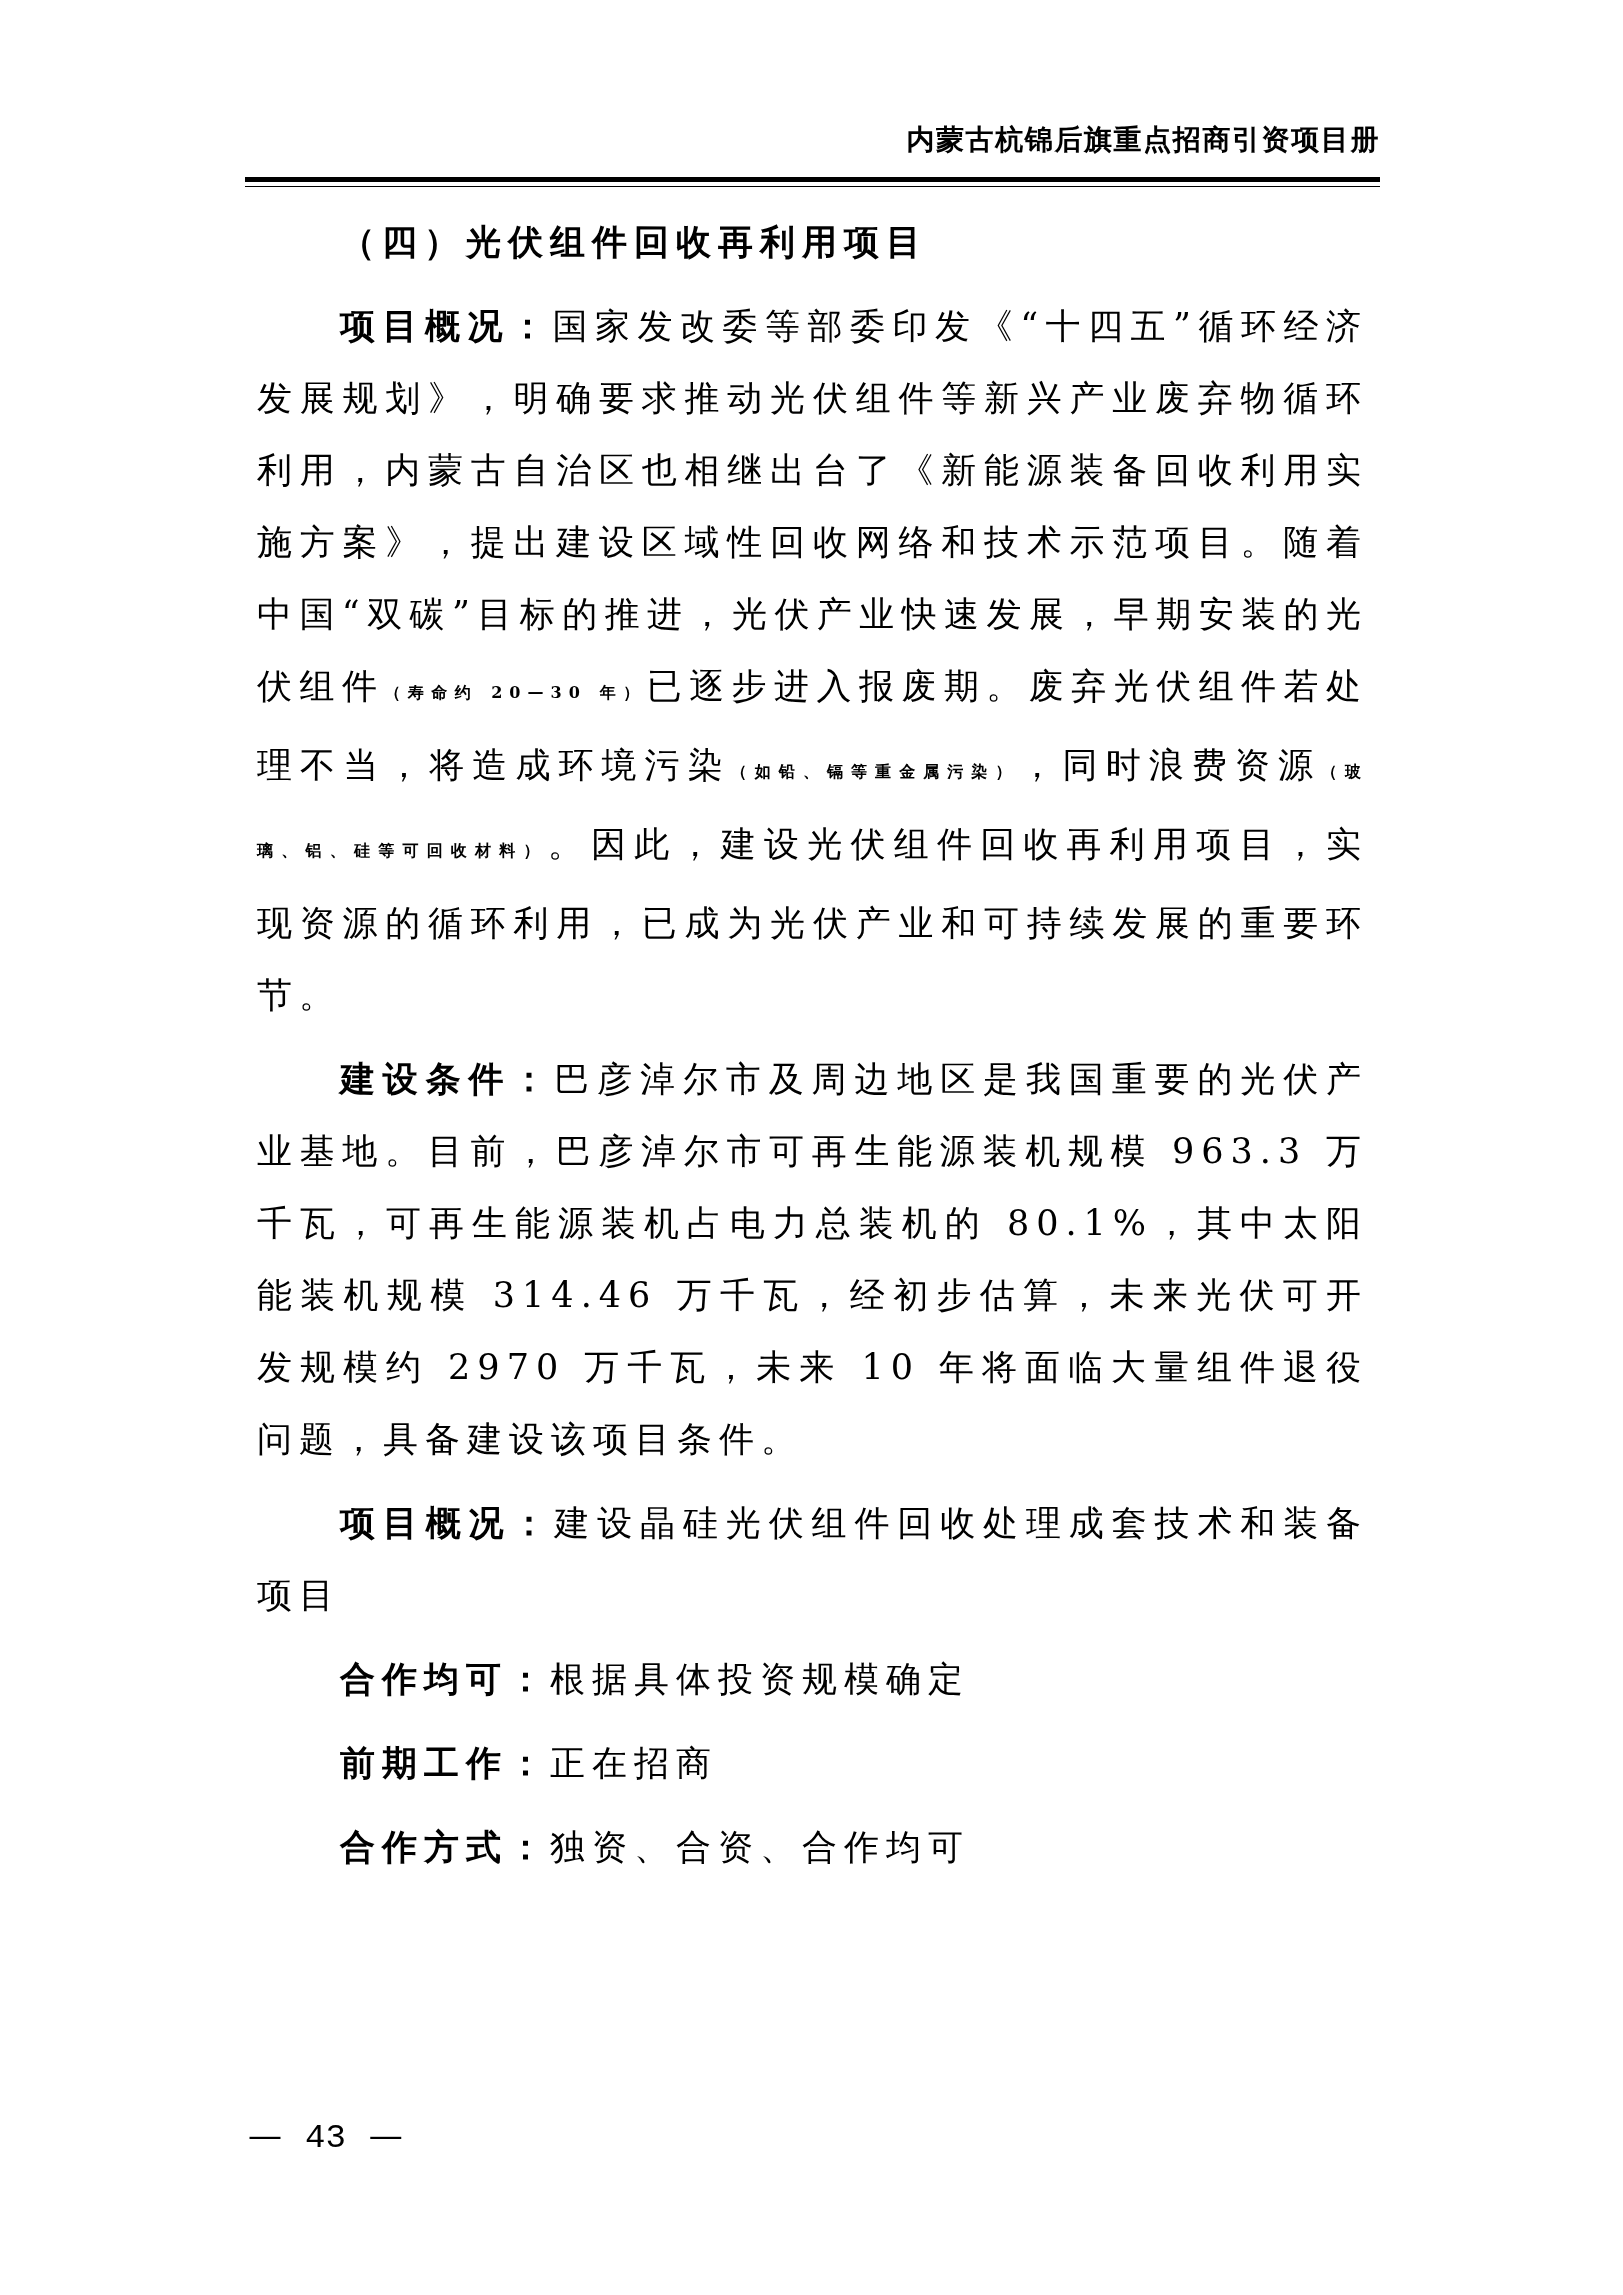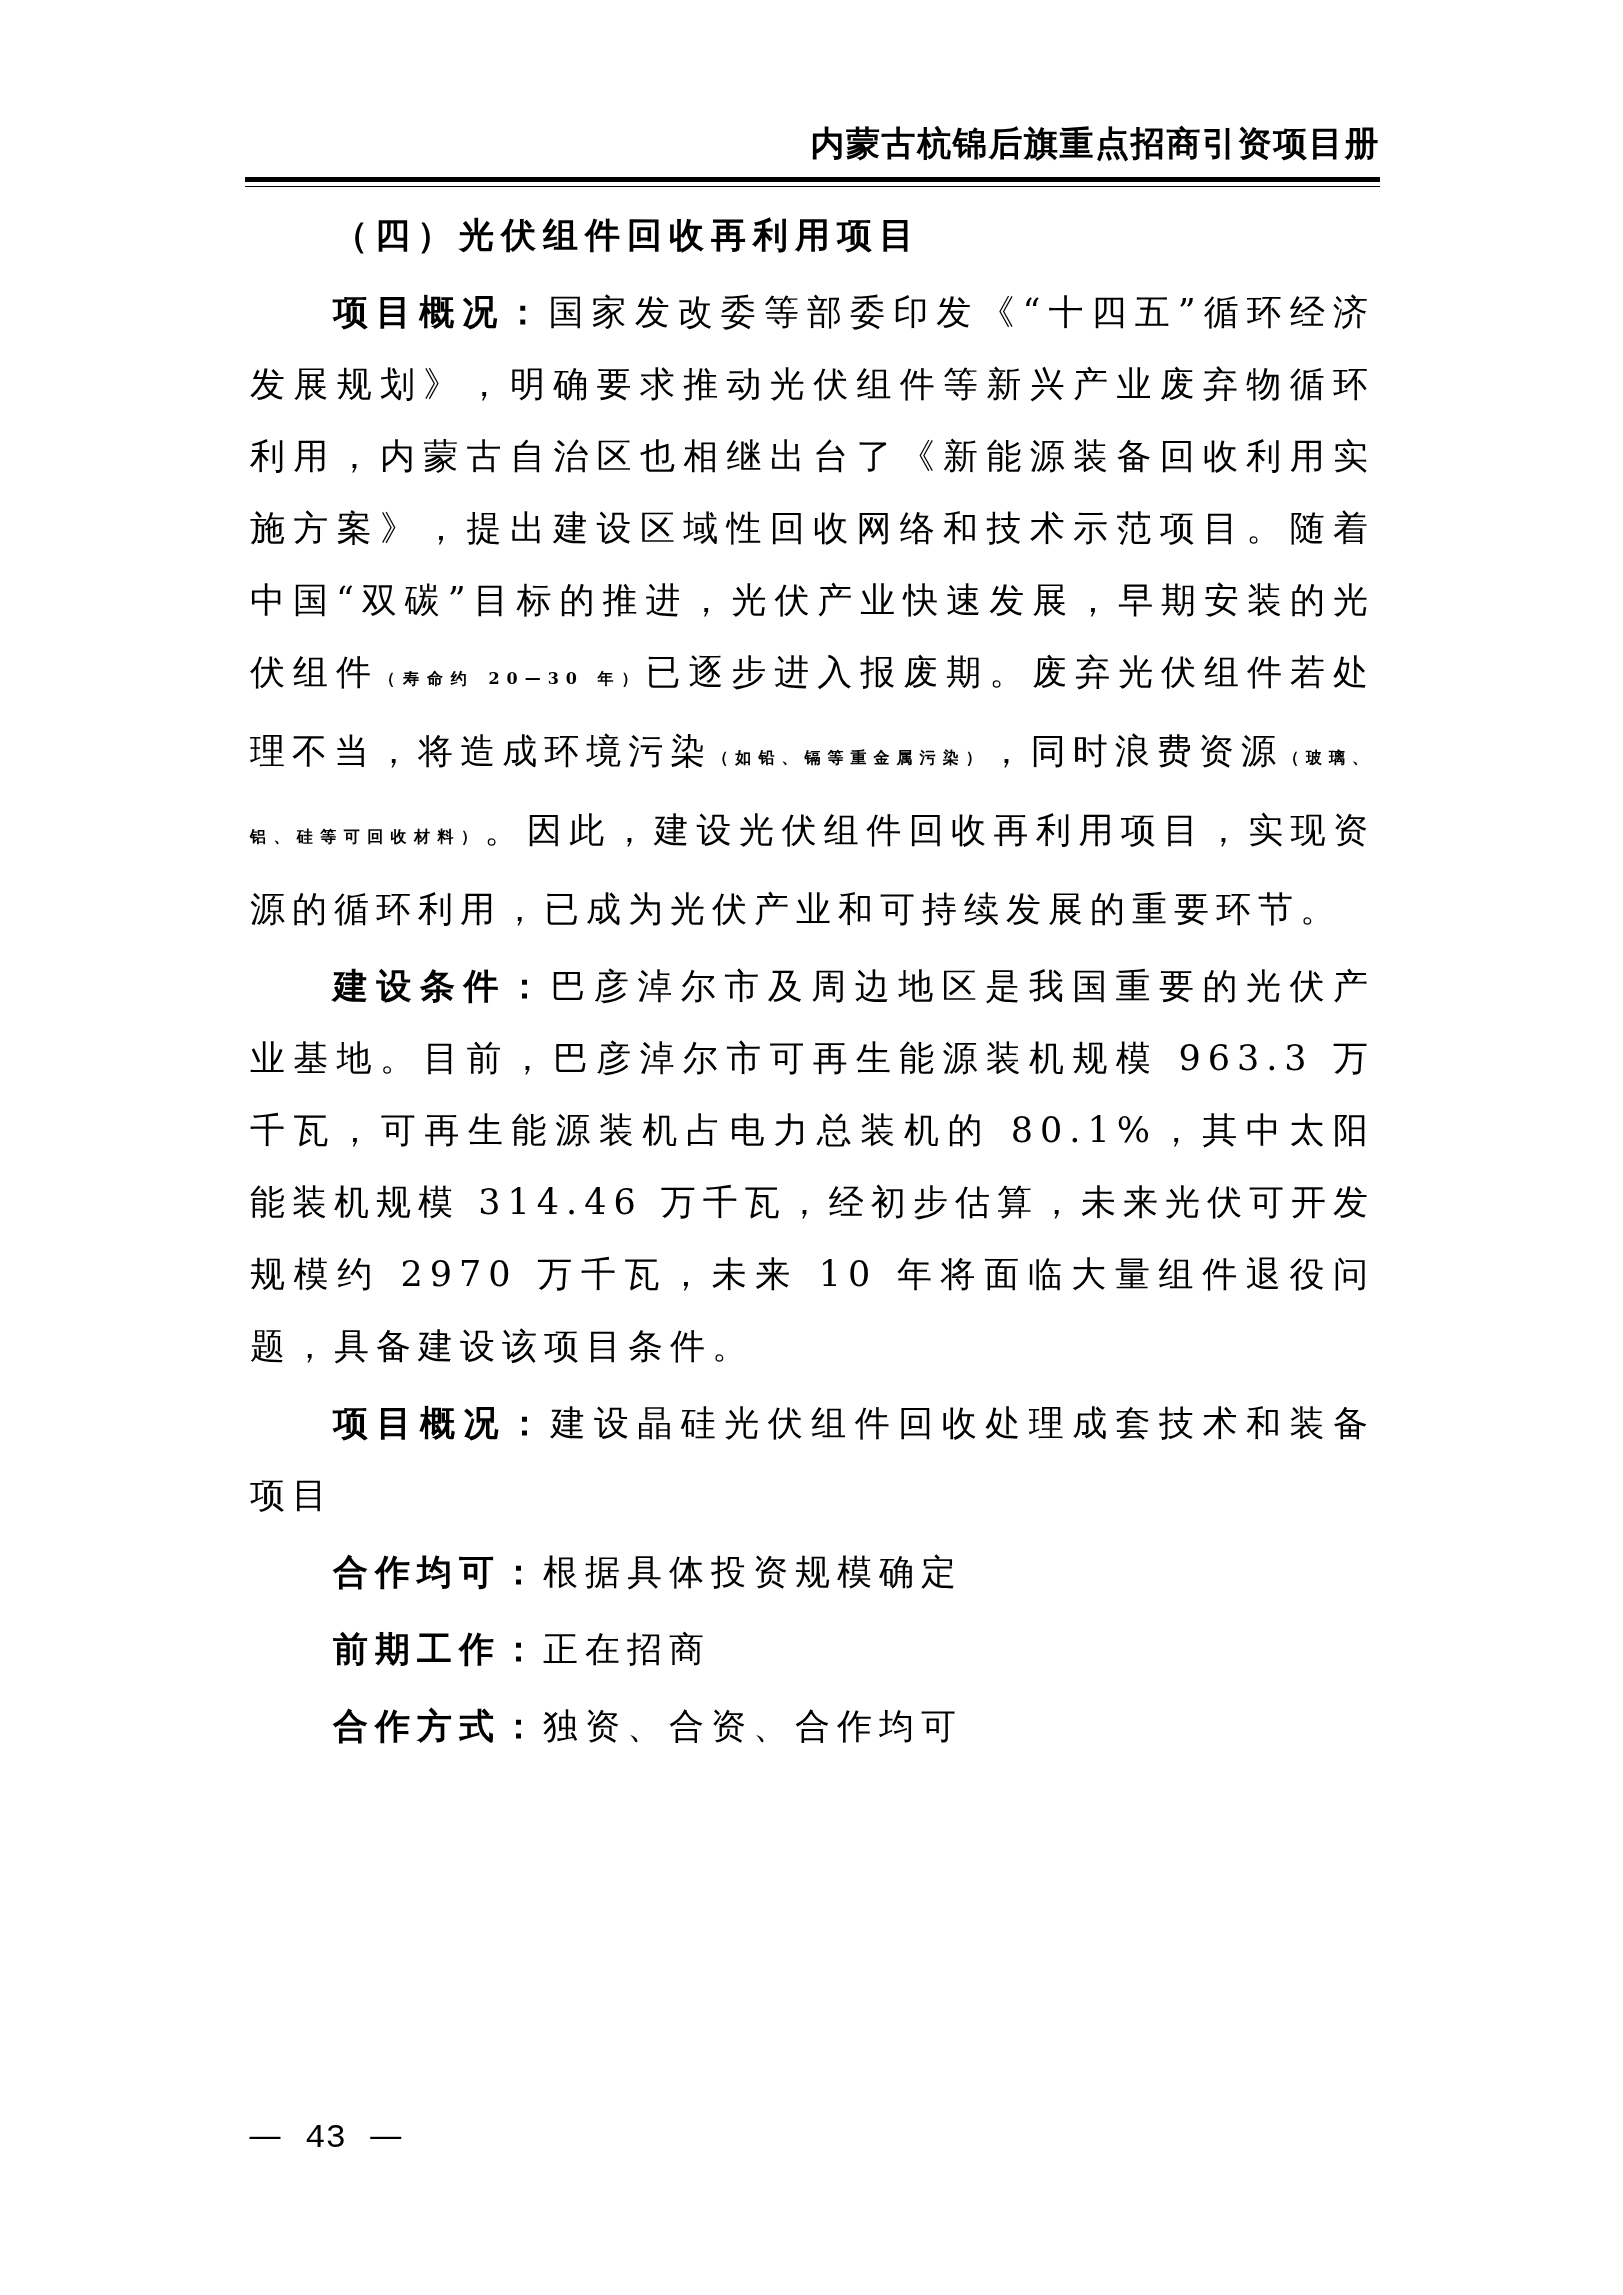--- a/index.html
+++ b/index.html
@@ -18,21 +18,21 @@
   .page {
     position: absolute;
     inset: 0;
   }
   .header-title {
     position: absolute;
     top: 121px;
     right: 243px;
     font-family: "DejaVu Sans", "Liberation Sans", sans-serif;
     font-weight: 700;
-    font-size: 34px;
+    font-size: 28px;
     letter-spacing: 1.6px;
     white-space: nowrap;
   }
   .header-rule {
     position: absolute;
     left: 245px;
     top: 177px;
     width: 1135px;
   }
   .header-rule .thick {
@@ -49,21 +49,21 @@
     left: 245px;
     top: 194px;
     width: 1135px;
     font-size: 35px;
     line-height: 72px;
     text-align: justify;
     text-justify: inter-character;
     letter-spacing: 7px;
   }
   .content p {
-    margin: 5px;
+    margin: 12px;
     padding: 0;
     text-indent: 83px;
   }
   .section-title {
     font-weight: 700;
   }
   .label {
     font-weight: 700;
   }
   .small-note {

